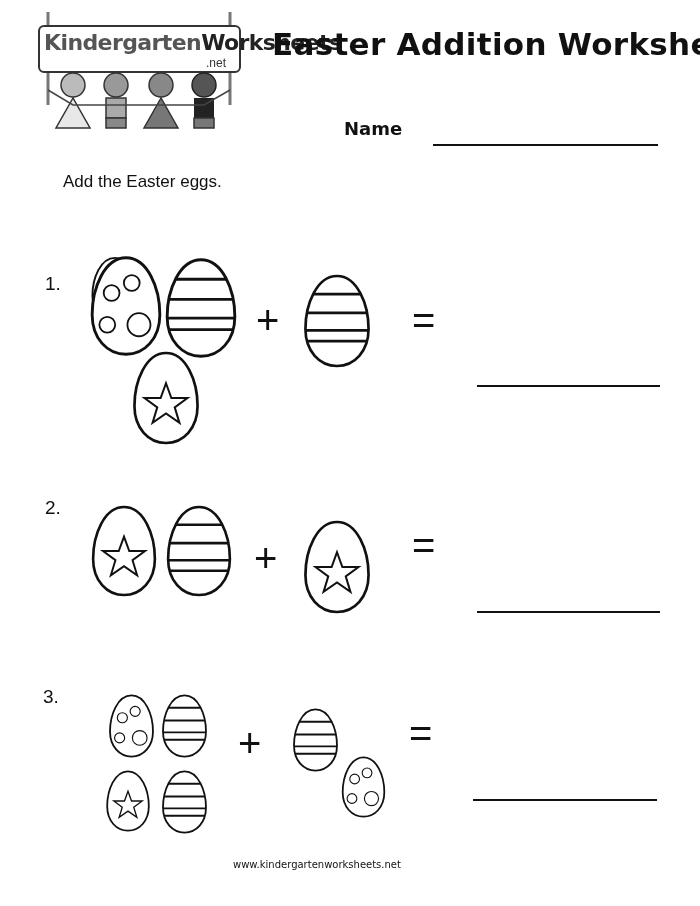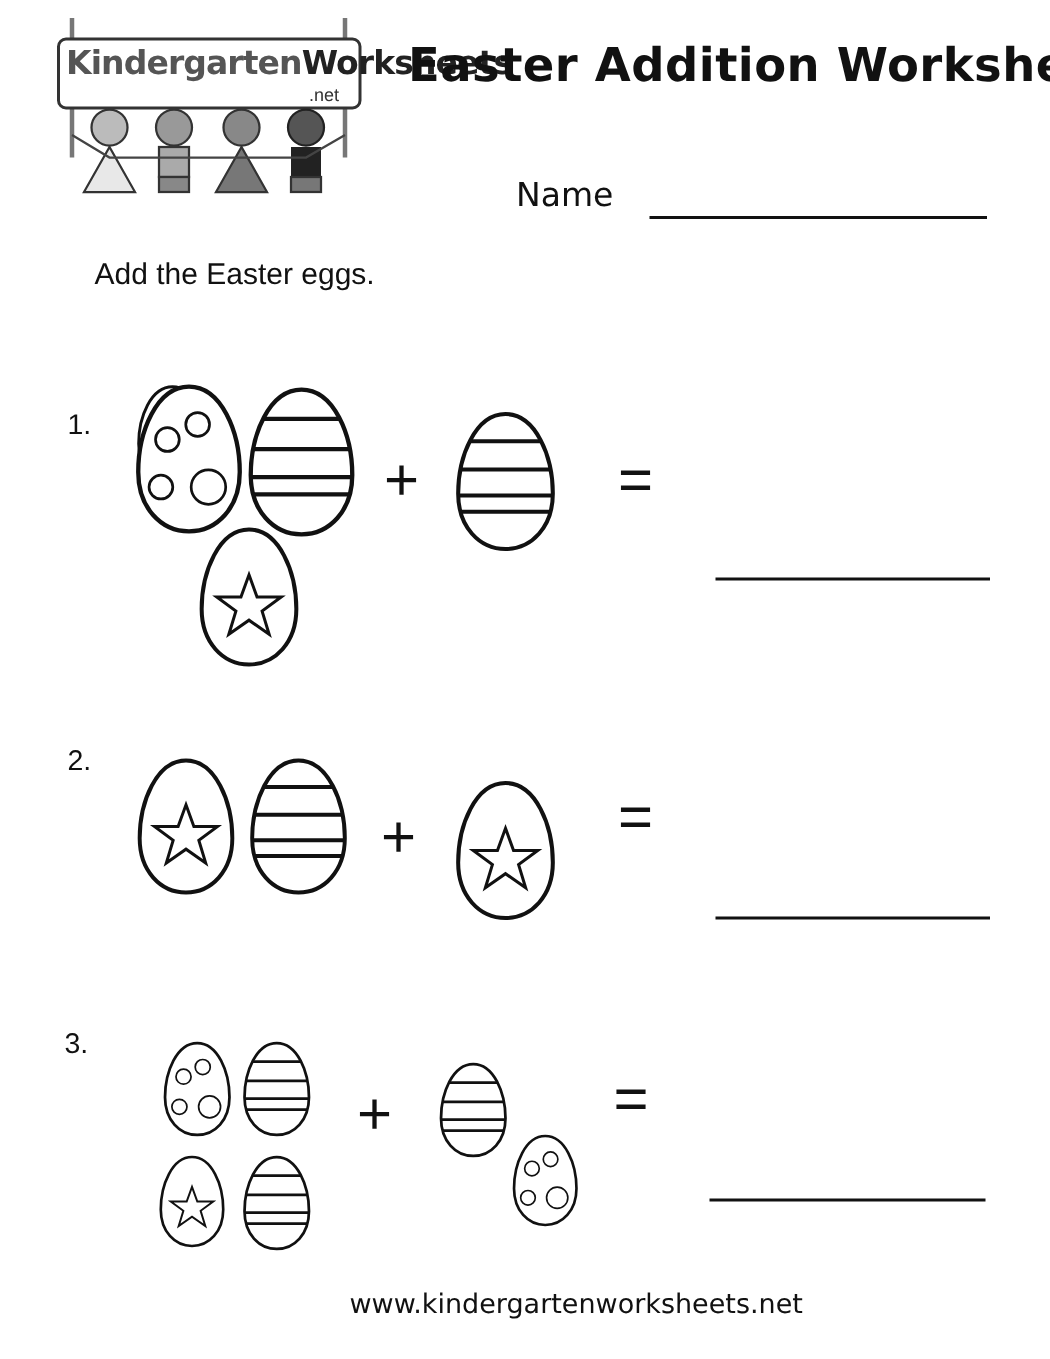--- a/index.html
+++ b/index.html
@@ -1,27 +1,27 @@
 <!DOCTYPE html>
 <html><head>
 <meta charset="utf-8">
 <style>
   html, body { margin:0; padding:0; background:#ffffff; }
   body { width:700px; height:906px; position:relative; overflow:hidden; font-family:"Liberation Sans", sans-serif; color:#111; }
   .abs { position:absolute; }
   .comic { font-family:"DejaVu Sans", sans-serif; }
   #logo { left:38px; top:10px; width:205px; height:128px; }
   #title { left:272px; top:26px; font-size:31px; font-weight:bold; letter-spacing:0.3px; white-space:nowrap; }
-  #name-label { left:344px; top:118px; font-size:22px; font-weight:normal; }
+  #name-label { left:344px; top:118px; font-size:18px; font-weight:bold; }
   #name-line { left:433px; top:144px; width:225px; height:0; border-top:2.5px solid #111; }
-  #instruction { left:63px; top:172px; font-size:20px; }
+  #instruction { left:63px; top:172px; font-size:17px; }
   .qnum { font-size:19px; }
   .op { font-size:40px; font-weight:300; line-height:1; }
   .ans-line { height:0; border-top:2px solid #111; }
-  #footer { left:233px; top:859px; font-size:18px; }
+  #footer { left:233px; top:859px; font-size:10px; }
   svg.egg { position:absolute; overflow:visible; }
 </style>
 </head>
 <body>
 
 <svg width="0" height="0" style="position:absolute">
   <defs>
 
     <path id="egg-shape" d="M50,3 C80,3 97,45 97,82 C97,115 76,137 50,137 C24,137 3,115 3,82 C3,45 20,3 50,3 Z"></path>
     <clipPath id="egg-clip">

